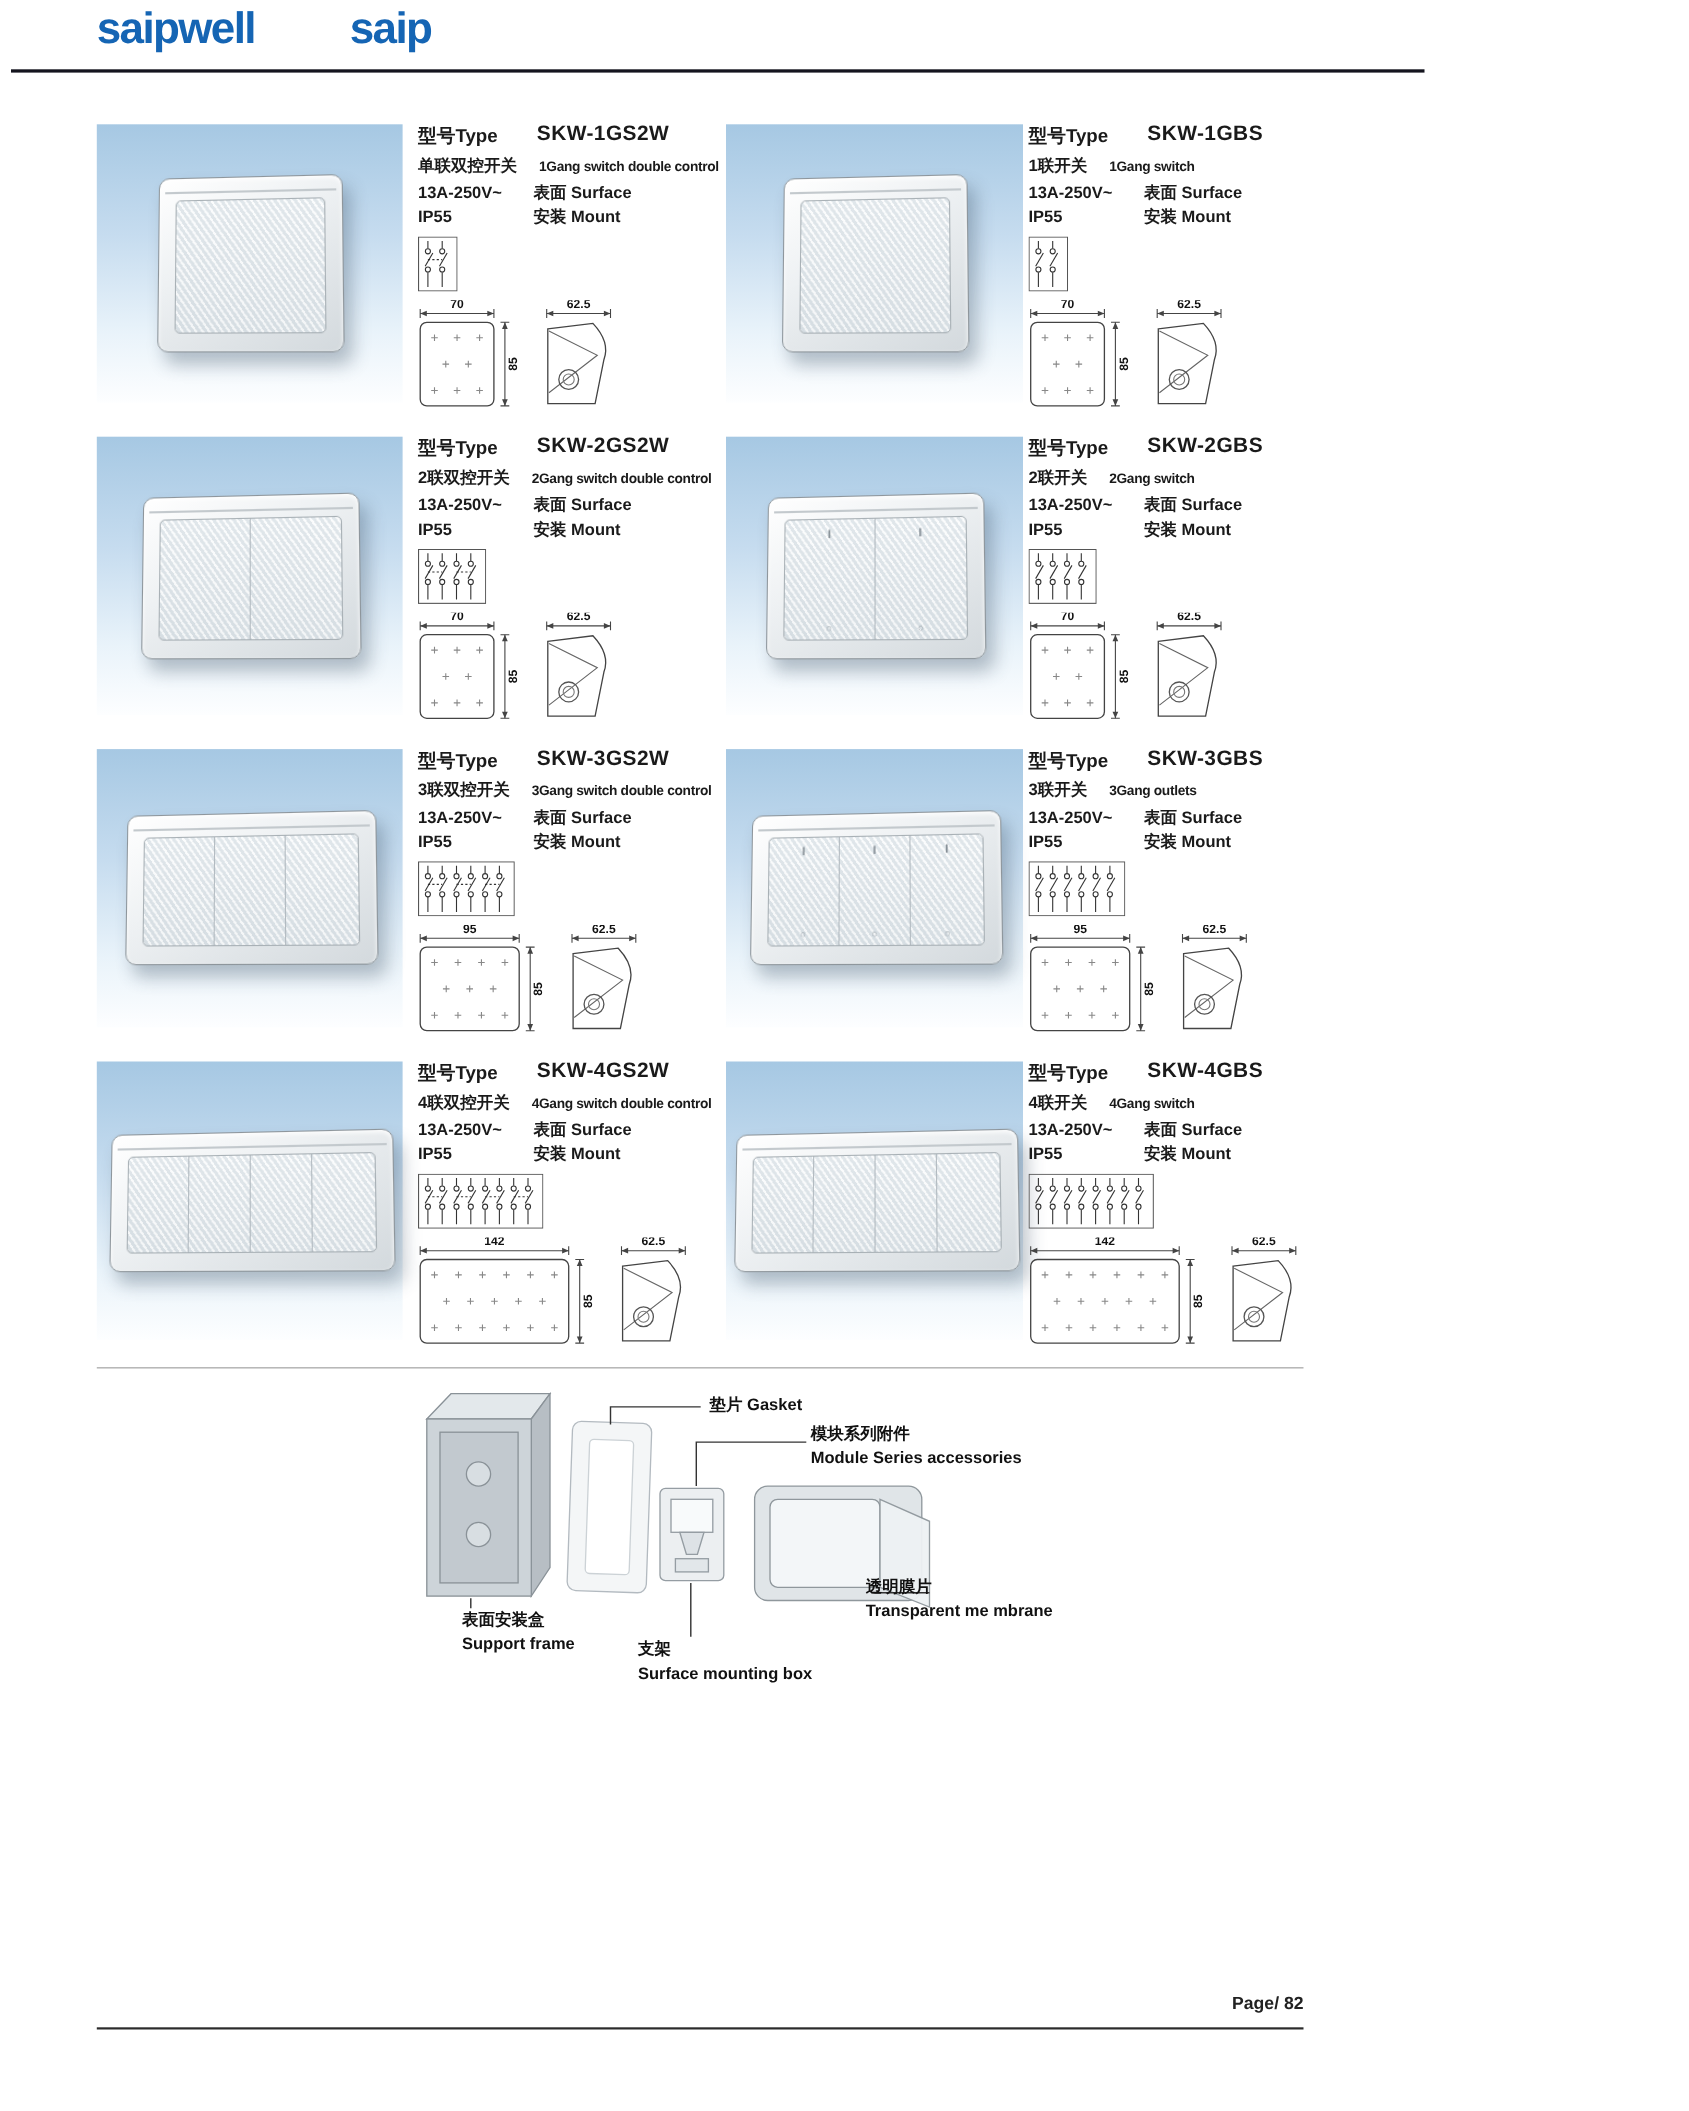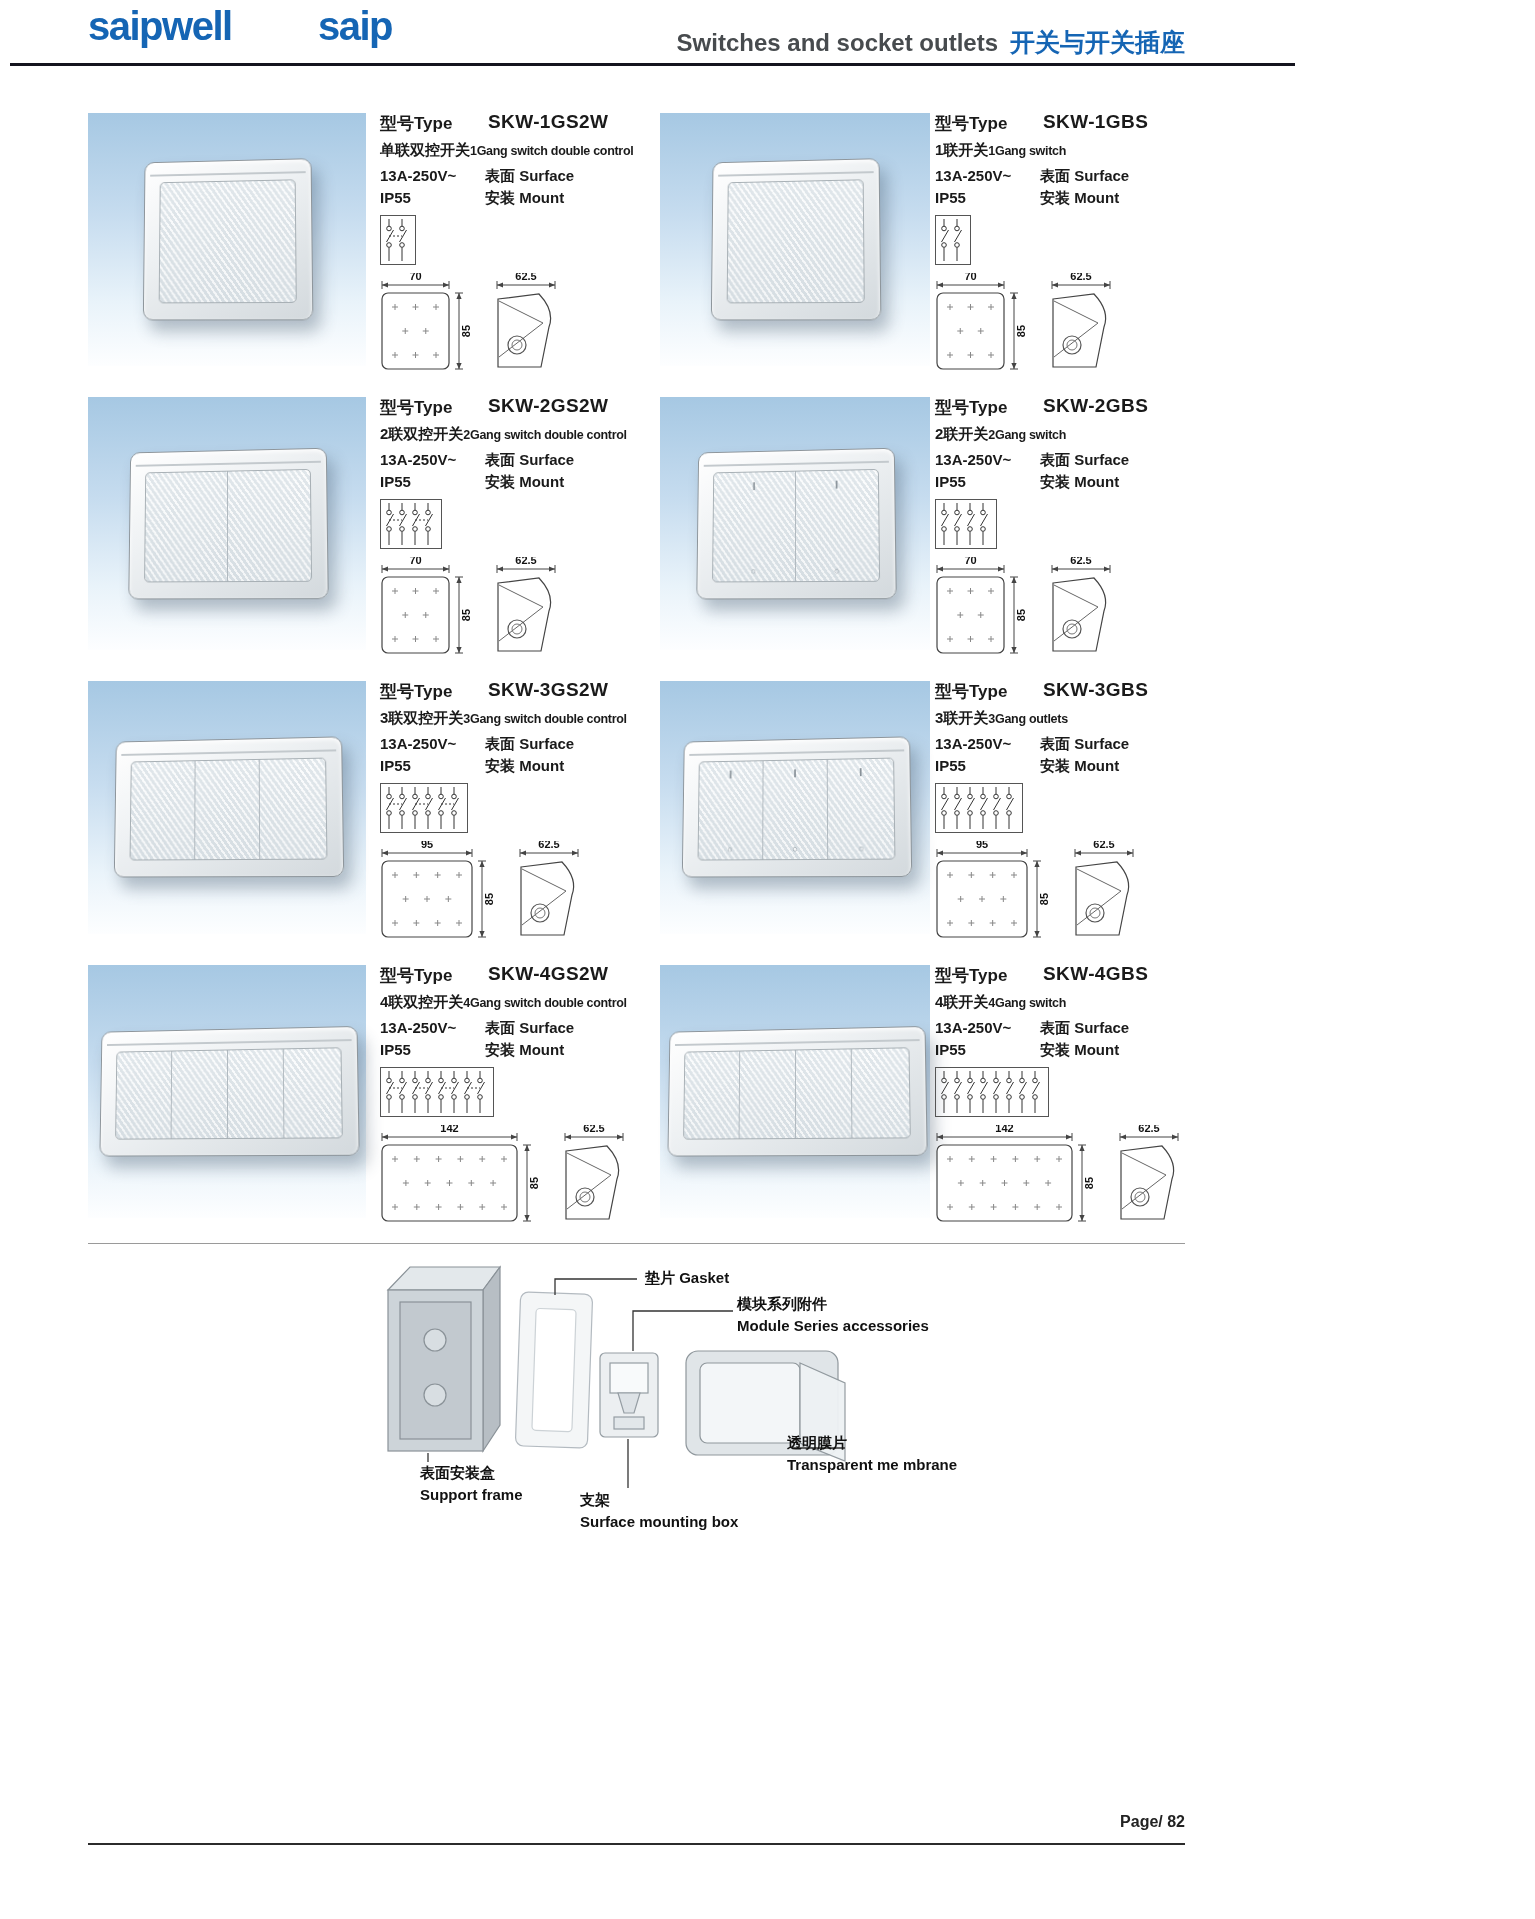--- a/index.html
+++ b/index.html
@@ -34,21 +34,21 @@
   .gang{flex:1;position:relative}
   .gang + .gang{border-left:1px solid #b2bac0}
   .mark-i{position:absolute;top:7%;left:50%;transform:translateX(-50%);font-size:11px;color:#848d94;font-weight:700}
   .mark-o{position:absolute;bottom:5%;left:50%;transform:translateX(-50%);font-size:9px;color:#97a0a7}
 
   .l1{position:relative;height:26px}
   .tlabel{font-size:17px;font-weight:600}
   .model{position:absolute;left:108px;top:-1px;font-size:19px;font-weight:700;letter-spacing:.4px}
   .l2{margin-top:3px;white-space:nowrap}
   .l2 .cn{font-size:15px;font-weight:700}
-  .l2 .en{font-size:12.5px;font-weight:600;margin-left:0;letter-spacing:-.3px}
+  .l2 .en{font-size:12.5px;font-weight:600;margin-left:20px;letter-spacing:-.3px}
   .l34{display:flex;margin-top:5px}
   .colA{width:105px}
   .colA div,.colB div{font-size:15px;font-weight:600;line-height:22px;white-space:nowrap}
   .circuit{margin-top:6px;height:52px}
   .dims{display:flex;gap:12px;margin-top:6px;align-items:flex-start}
 
   
   .mid-rule{position:absolute;left:88px;top:1243px;width:1097px;height:1px;background:#9a9a9a}
   .acc{position:absolute;left:88px;top:1255px;width:1100px;height:300px}
   .acc-art{position:absolute;left:0;top:0}
@@ -59,23 +59,20 @@
   .footer-rule{position:absolute;left:88px;top:1843px;width:1097px;height:2px;background:#2b2b2b}
   .page-num{position:absolute;left:985px;top:1813px;width:200px;text-align:right;font-size:16px;font-weight:700;color:#222}
 </style>
 </head>
 <body>
 
 <div class="page">
 
   <span class="logo1">saipwell</span>
   <span class="logo2">saip</span>
-  <div class="titles">
-    <span class="title-en">Switches and socket outlets</span><span class="title-cn">开关与开关插座</span>
-  </div>
   <div class="header-rule"></div>
 
   <section class="cell left" style="left:88px;top:110px">
     <div class="photo">
         <div class="sw" style="width: 170px; height: 161px;">
           <div class="sw-lid"></div>
           <div class="sw-cover">
             <div class="gang"></div>
           </div>
         </div>

